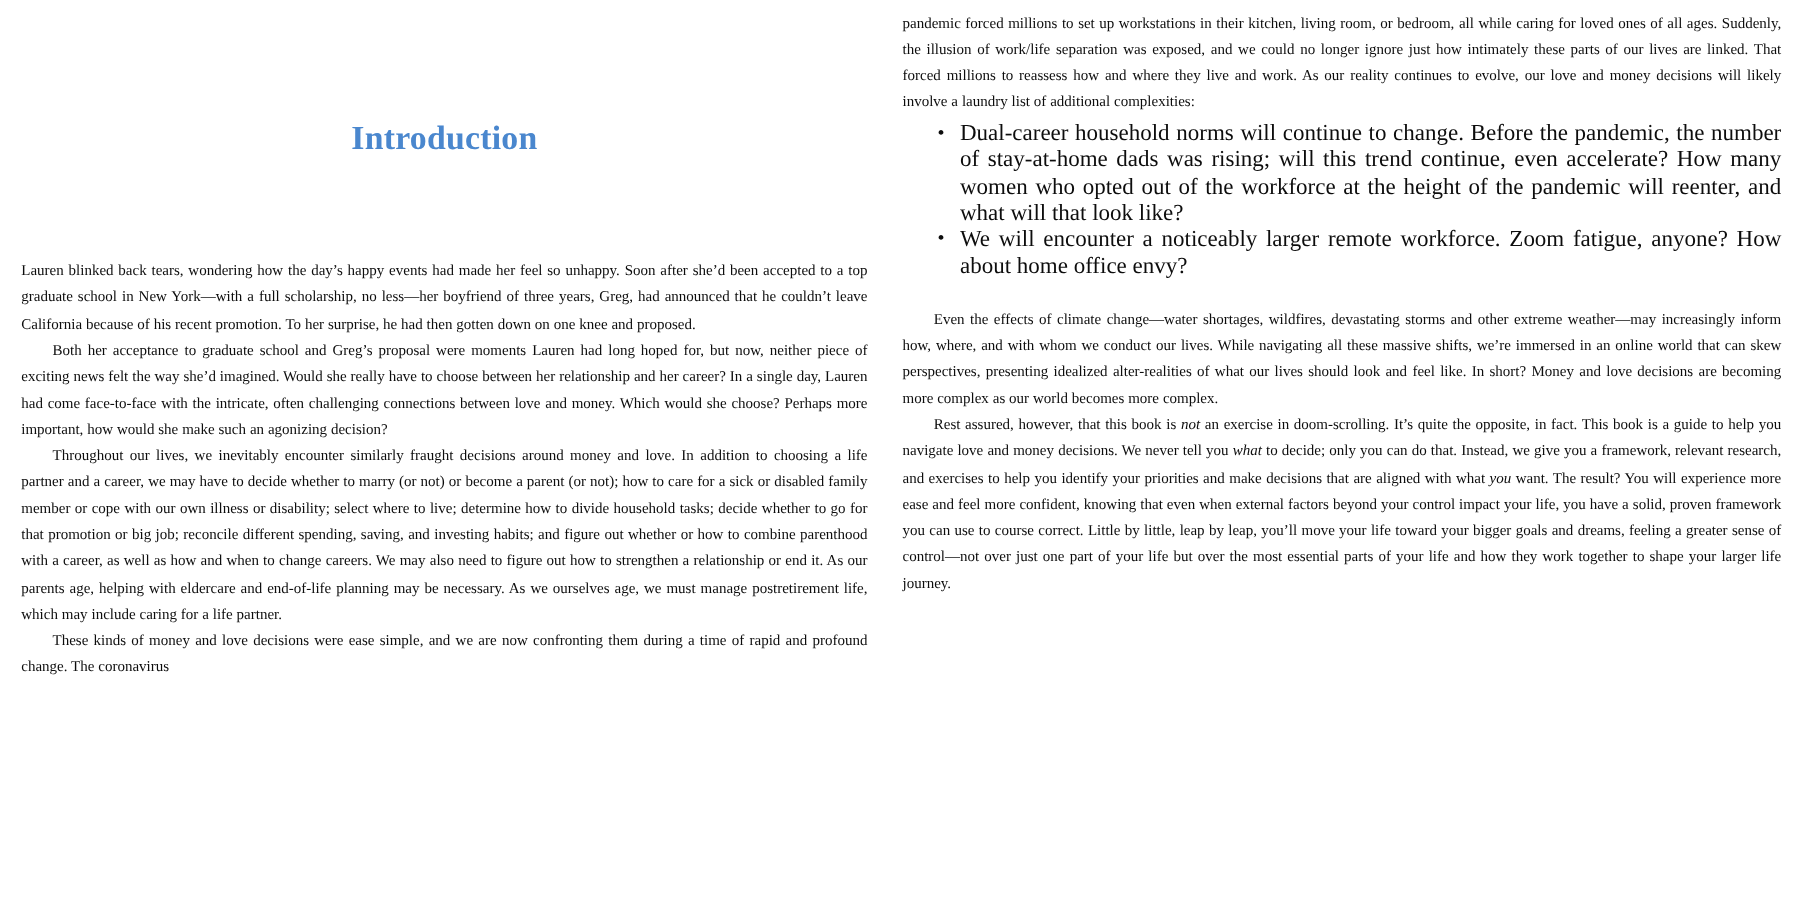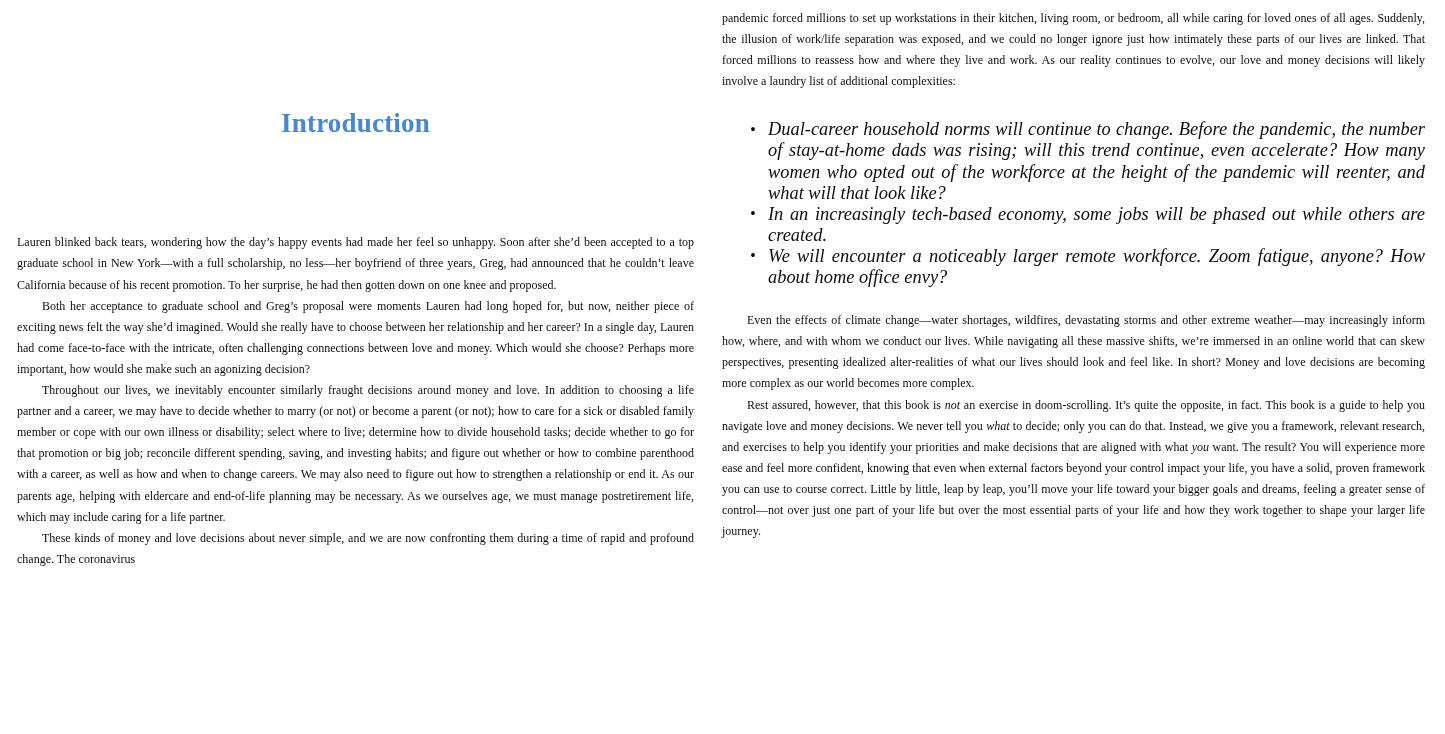--- a/index.html
+++ b/index.html
@@ -35,21 +35,21 @@
   }
   .col-right {
     width: 723px;
     padding: 8px 20px 0 0px;
   }
   .chapter-title {
     font-size: 27px;
     font-weight: bold;
     color: #4a87ce;
     text-align: center;
-    margin: 13px;
+    margin: 0;
     padding: 0;
     letter-spacing: 0.2px;
     line-height: 1.2;
     padding-top: 86px;
   }
   .title-gap {
     height: 80px;
   }
   p.body-text {
     font-size: 12px;
@@ -61,24 +61,23 @@
     hyphens: none;
     word-spacing: 0.1px;
   }
   p.indent {
     text-indent: 25px;
   }
   p.noindent {
     text-indent: 0;
   }
   ul.bullets {
-    margin: 27px 0 0 0;
+    margin: 4px 0 0 0;
     padding: 0 0 0 0;
     list-style: none;
-    font-style: italic;
   }
   ul.bullets li {
     font-size: 18.4px;
     line-height: 21.1px;
     text-align: justify;
     text-justify: inter-word;
     position: relative;
     padding-left: 46px;
     margin: 0 0 0 0;
   }
@@ -106,29 +105,28 @@
     <div class="col col-left">
       <h1 class="chapter-title">Introduction</h1>
       <div class="title-gap"></div>
 
       <p class="body-text noindent">Lauren blinked back tears, wondering how the day’s happy events had made her feel so unhappy. Soon after she’d been accepted to a top graduate school in New York—with a full scholarship, no less—her boyfriend of three years, Greg, had announced that he couldn’t leave California because of his recent promotion. To her surprise, he had then gotten down on one knee and proposed.</p>
 
       <p class="body-text indent">Both her acceptance to graduate school and Greg’s proposal were moments Lauren had long hoped for, but now, neither piece of exciting news felt the way she’d imagined. Would she really have to choose between her relationship and her career? In a single day, Lauren had come face-to-face with the intricate, often challenging connections between love and money. Which would she choose? Perhaps more important, how would she make such an agonizing decision?</p>
 
       <p class="body-text indent">Throughout our lives, we inevitably encounter similarly fraught decisions around money and love. In addition to choosing a life partner and a career, we may have to decide whether to marry (or not) or become a parent (or not); how to care for a sick or disabled family member or cope with our own illness or disability; select where to live; determine how to divide household tasks; decide whether to go for that promotion or big job; reconcile different spending, saving, and investing habits; and figure out whether or how to combine parenthood with a career, as well as how and when to change careers. We may also need to figure out how to strengthen a relationship or end it. As our parents age, helping with eldercare and end-of-life planning may be necessary. As we ourselves age, we must manage postretirement life, which may include caring for a life partner.</p>
 
-      <p class="body-text indent">These kinds of money and love decisions about never simple, and we are now confronting them during a time of rapid and profound change. The coronavirus</p>
+      <p class="body-text indent">These kinds of money and love decisions were ease simple, and we are now confronting them during a time of rapid and profound change. The coronavirus</p>
     </div>
 
     <div class="col col-right">
       <p class="body-text noindent">pandemic forced millions to set up workstations in their kitchen, living room, or bedroom, all while caring for loved ones of all ages. Suddenly, the illusion of work/life separation was exposed, and we could no longer ignore just how intimately these parts of our lives are linked. That forced millions to reassess how and where they live and work. As our reality continues to evolve, our love and money decisions will likely involve a laundry list of additional complexities:</p>
 
       <ul class="bullets">
         <li>Dual-career household norms will continue to change. Before the pandemic, the number of stay-at-home dads was rising; will this trend continue, even accelerate? How many women who opted out of the workforce at the height of the pandemic will reenter, and what will that look like?</li>
-        <li>In an increasingly tech-based economy, some jobs will be phased out while others are created.</li>
         <li>We will encounter a noticeably larger remote workforce. Zoom fatigue, anyone? How about home office envy?</li>
       </ul>
 
       <div class="after-list-gap"></div>
 
       <p class="body-text indent">Even the effects of climate change—water shortages, wildfires, devastating storms and other extreme weather—may increasingly inform how, where, and with whom we conduct our lives. While navigating all these massive shifts, we’re immersed in an online world that can skew perspectives, presenting idealized alter-realities of what our lives should look and feel like. In short? Money and love decisions are becoming more complex as our world becomes more complex.</p>
 
       <p class="body-text indent">
         <span>Rest assured, however, that this book is </span><em>not</em><span> an exercise in doom-scrolling. It’s quite the opposite, in fact. This book is a guide to help you navigate love and money decisions. We never tell you </span><em>what</em><span> to decide; only you can do that. Instead, we give you a framework, relevant research, and exercises to help you identify your priorities and make decisions that are aligned with what </span><em>you</em><span> want. The result? You will experience more ease and feel more confident, knowing that even when external factors beyond your control impact your life, you have a solid, proven framework you can use to course correct. Little by little, leap by leap, you’ll move your life toward your bigger goals and dreams, feeling a greater sense of control—not over just one part of your life but over the most essential parts of your life and how they work together to shape your larger life journey.</span>
       </p>

